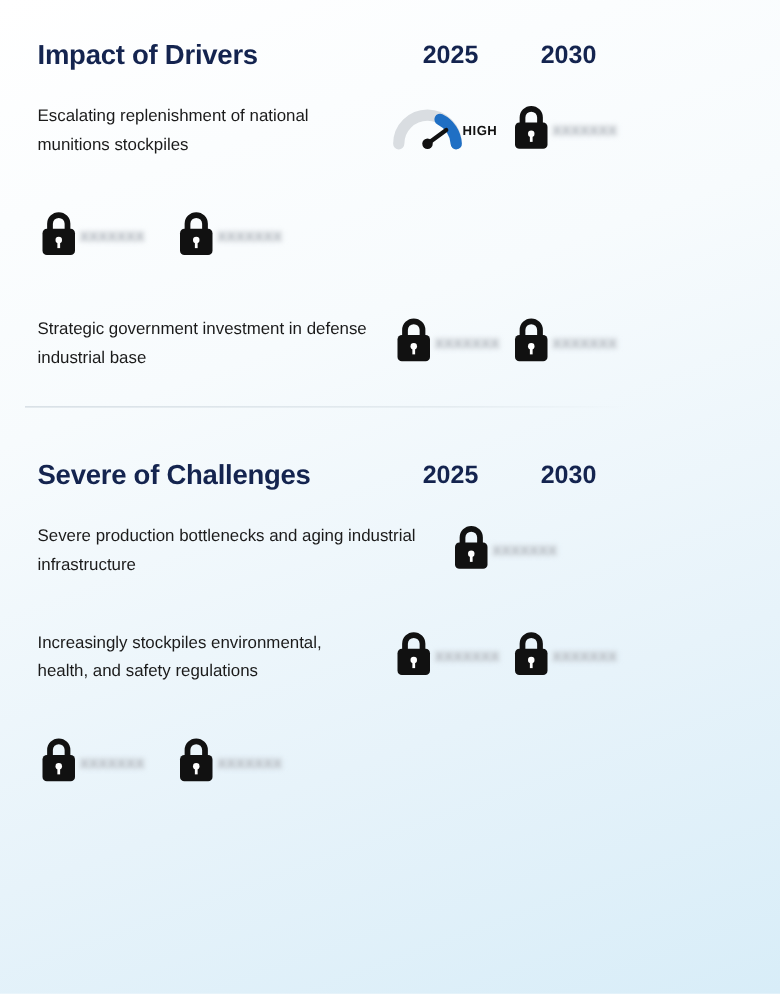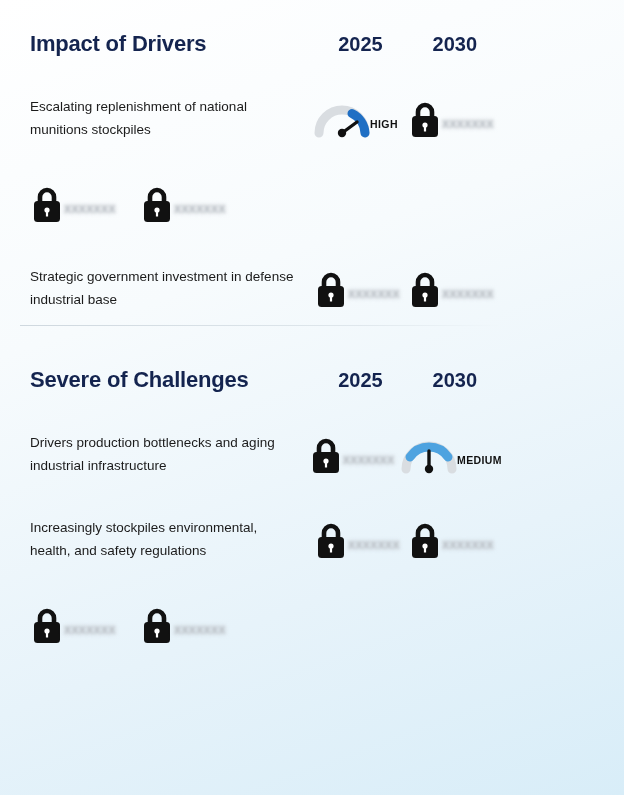--- a/index.html
+++ b/index.html
@@ -38,21 +38,21 @@
   }
   .col-year {
     width: 110px;
     text-align: center;
     font-size: 20px;
     font-weight: bold;
     color: #14244f;
   }
   .row {
     display: flex;
-    align-items: flex-end;
+    align-items: center;
     min-height: 85px;
   }
   .row-label {
     width: 330px;
     font-size: 13.5px;
     color: #1b1b1b;
     line-height: 1.65;
     padding-top: 12px;
     box-sizing: border-box;
     padding-right: 14px;
@@ -178,38 +178,29 @@
   <div class="divider"></div>
 
   <div class="section">
     <div class="section-head sec2-head">
       <div class="section-title">Severe of Challenges</div>
       <div class="col-year">2025</div>
       <div class="col-year">2030</div>
     </div>
 
     <div class="row">
-      <div class="row-label">Drivers production bottlenecks and aging industrial infrastructure</div>
-      <div class="cell">
-        <svg class="lock" viewBox="0 0 34 42">
-          <path d="M10,18 V13 a7,7 0 0 1 14,0 V18" fill="none" stroke="#111" stroke-width="4.6"></path>
-          <rect x="4" y="17" width="26" height="21" rx="3.5" fill="#111"></rect>
-          <circle cx="17" cy="26" r="2.6" fill="#fff"></circle>
-          <rect x="15.9" y="26" width="2.2" height="6.5" fill="#fff"></rect>
-        </svg>
-        <div class="cell-caption blurred">XXXXXXX</div>
-      </div>
-      <div class="cell">
-        <svg class="gauge" viewBox="0 0 56 42">
-          <path d="M5,34 A23,23 0 0 1 51,34" fill="none" stroke="#d9dde1" stroke-width="9" stroke-linecap="round"></path>
-          <path d="M9,22 A23,23 0 0 1 47,22" fill="none" stroke="#4ea3e0" stroke-width="9" stroke-linecap="round"></path>
-          <circle cx="28" cy="34" r="4.2" fill="#111"></circle>
-          <line x1="28" y1="34" x2="28" y2="16" stroke="#111" stroke-width="3.4" stroke-linecap="round"></line>
-        </svg>
-        <div class="cell-caption">MEDIUM</div>
+      <div class="row-label">Severe production bottlenecks and aging industrial infrastructure</div>
+      <div class="cell">
+        <svg class="lock" viewBox="0 0 34 42">
+          <path d="M10,18 V13 a7,7 0 0 1 14,0 V18" fill="none" stroke="#111" stroke-width="4.6"></path>
+          <rect x="4" y="17" width="26" height="21" rx="3.5" fill="#111"></rect>
+          <circle cx="17" cy="26" r="2.6" fill="#fff"></circle>
+          <rect x="15.9" y="26" width="2.2" height="6.5" fill="#fff"></rect>
+        </svg>
+        <div class="cell-caption blurred">XXXXXXX</div>
       </div>
     </div>
 
     <div class="row">
       <div class="row-label">Increasingly stockpiles environmental, health, and safety regulations</div>
       <div class="cell">
         <svg class="lock" viewBox="0 0 34 42">
           <path d="M10,18 V13 a7,7 0 0 1 14,0 V18" fill="none" stroke="#111" stroke-width="4.6"></path>
           <rect x="4" y="17" width="26" height="21" rx="3.5" fill="#111"></rect>
           <circle cx="17" cy="26" r="2.6" fill="#fff"></circle>

